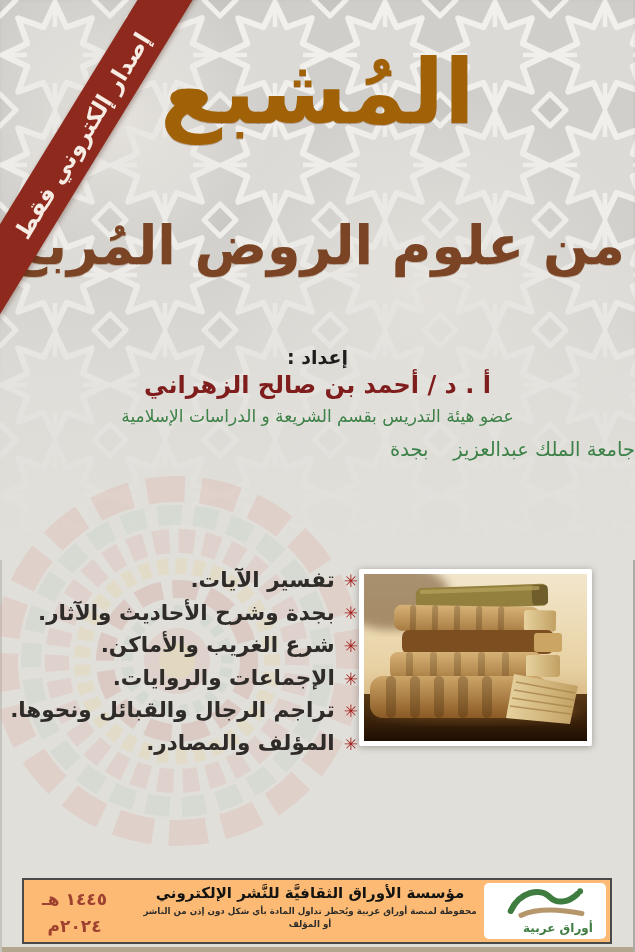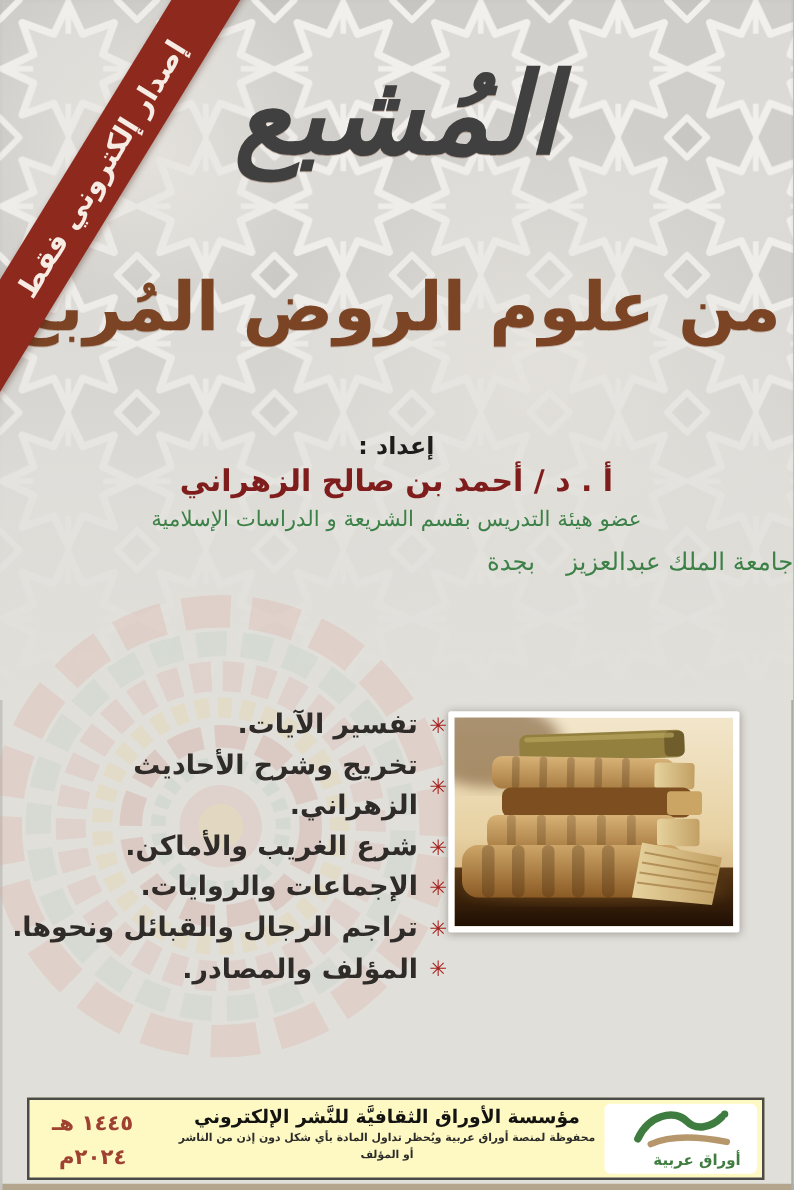--- a/index.html
+++ b/index.html
@@ -56,21 +56,21 @@
   
   .photo{
     position:absolute; left:359px; top:569px; width:223px; height:167px;
     background:#ffffff; padding:5px; border-radius:2px;
     box-shadow:0 1px 7px rgba(40,30,20,.35);
     z-index:5;
   }
   
   .footer-bar{
     position:absolute; left:22px; top:878px; width:590px; height:66px;
-    background:#fef9c3; border:2px solid #4a4a48; box-sizing:border-box;
+    background:#fdba74; border:2px solid #4a4a48; box-sizing:border-box;
     z-index:7;
   }
   .years{
     position:absolute; left:18px; top:6px; text-align:center;
     font-size:17px; font-weight:bold; line-height:1.6; direction:rtl;
   }
   .pub{
     position:absolute; right:132px; left:118px; top:4px; text-align:center; direction:rtl;
   }
   .pub-title{font-size:15px; font-weight:bold; color:#131311; margin-bottom:3px;}
@@ -132,36 +132,36 @@
       <circle cx="195" cy="195" r="50" stroke="#b9cfc2" stroke-width="12" stroke-dasharray="9 6" opacity=".65"></circle>
       <circle cx="195" cy="195" r="33" fill="#d9a69c" opacity=".5"></circle>
       <circle cx="195" cy="195" r="18" fill="#e3d3a2" opacity=".8"></circle>
     </g>
   </svg>
 
   <div class="ribbon" style="background: rgb(142, 42, 29);">
     <span>إصدار إلكتروني فقط</span>
   </div>
 
-  <div class="title-line1" style="color: #404040; font-style: italic;">المُشبع</div>
+  <div class="title-line1" style="color: #a16207;">المُشبع</div>
   <div class="title-line2" style="color: rgb(122, 68, 37);">من علوم الروض المُربع</div>
 
   <div class="prep-label">إعداد :</div>
   <div class="author-name">أ . د / أحمد بن صالح الزهراني</div>
   <div class="aff1" style="color: rgb(60, 129, 71);">عضو هيئة التدريس بقسم الشريعة و الدراسات الإسلامية</div>
   <div class="aff2" style="color: rgb(60, 129, 71);">جامعة الملك عبدالعزيز&nbsp;&nbsp;&nbsp;&nbsp;بجدة</div>
 
   <ul class="features">
     <li>
       <span class="marker" style="color: rgb(166, 32, 29);">✳</span>
       <span>تفسير الآيات.</span>
       </li>
     <li>
       <span class="marker" style="color: rgb(166, 32, 29);">✳</span>
-      <span>تخريج وشرح الأحاديث الزهراني.</span>
+      <span>بجدة وشرح الأحاديث والآثار.</span>
       </li>
     <li>
       <span class="marker" style="color: rgb(166, 32, 29);">✳</span>
       <span>شرع الغريب والأماكن.</span>
       </li>
     <li>
       <span class="marker" style="color: rgb(166, 32, 29);">✳</span>
       <span>الإجماعات والروايات.</span>
       </li>
     <li>

